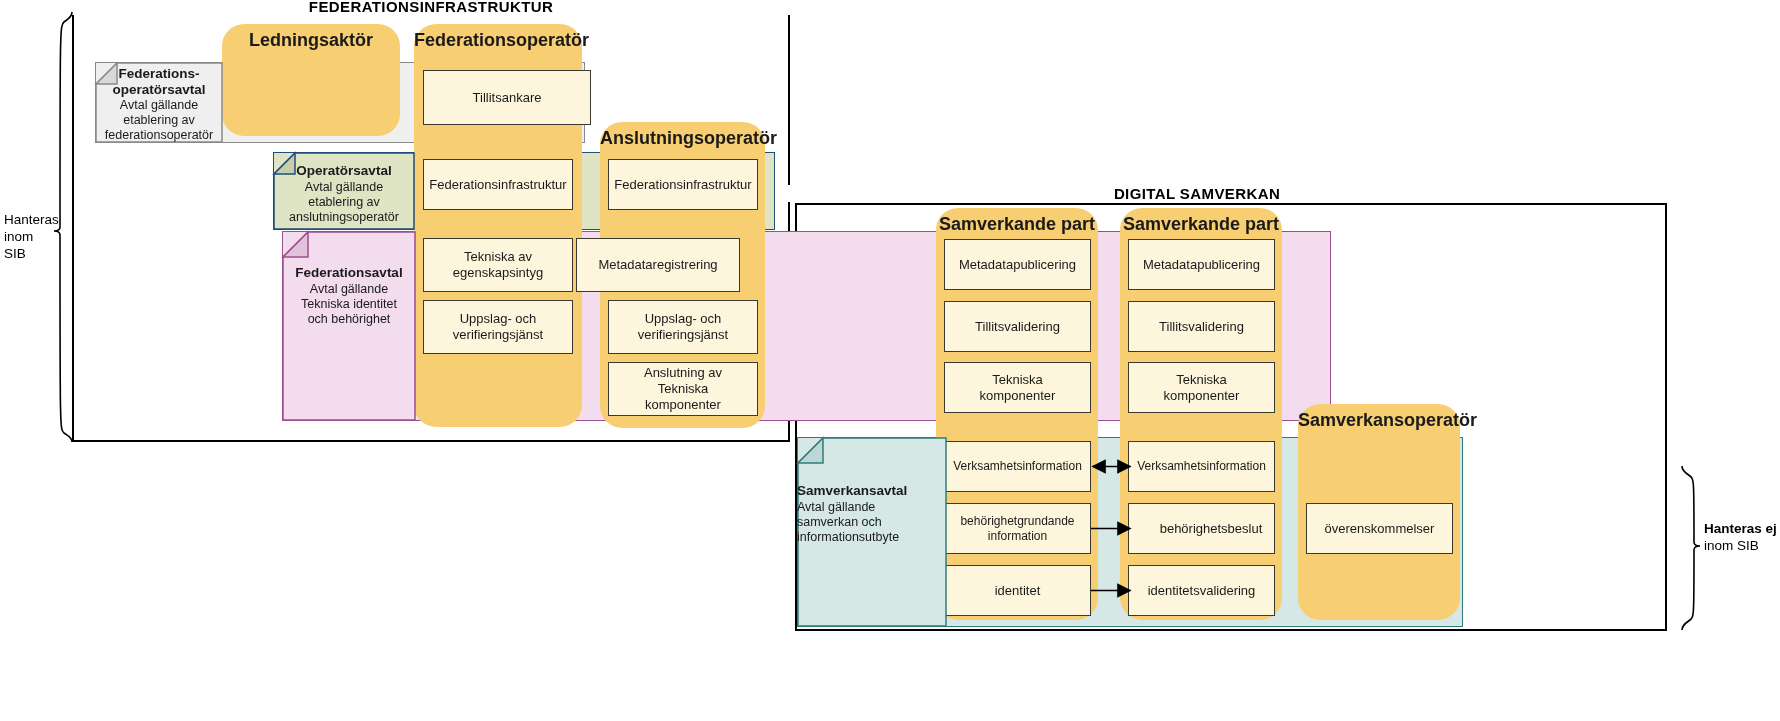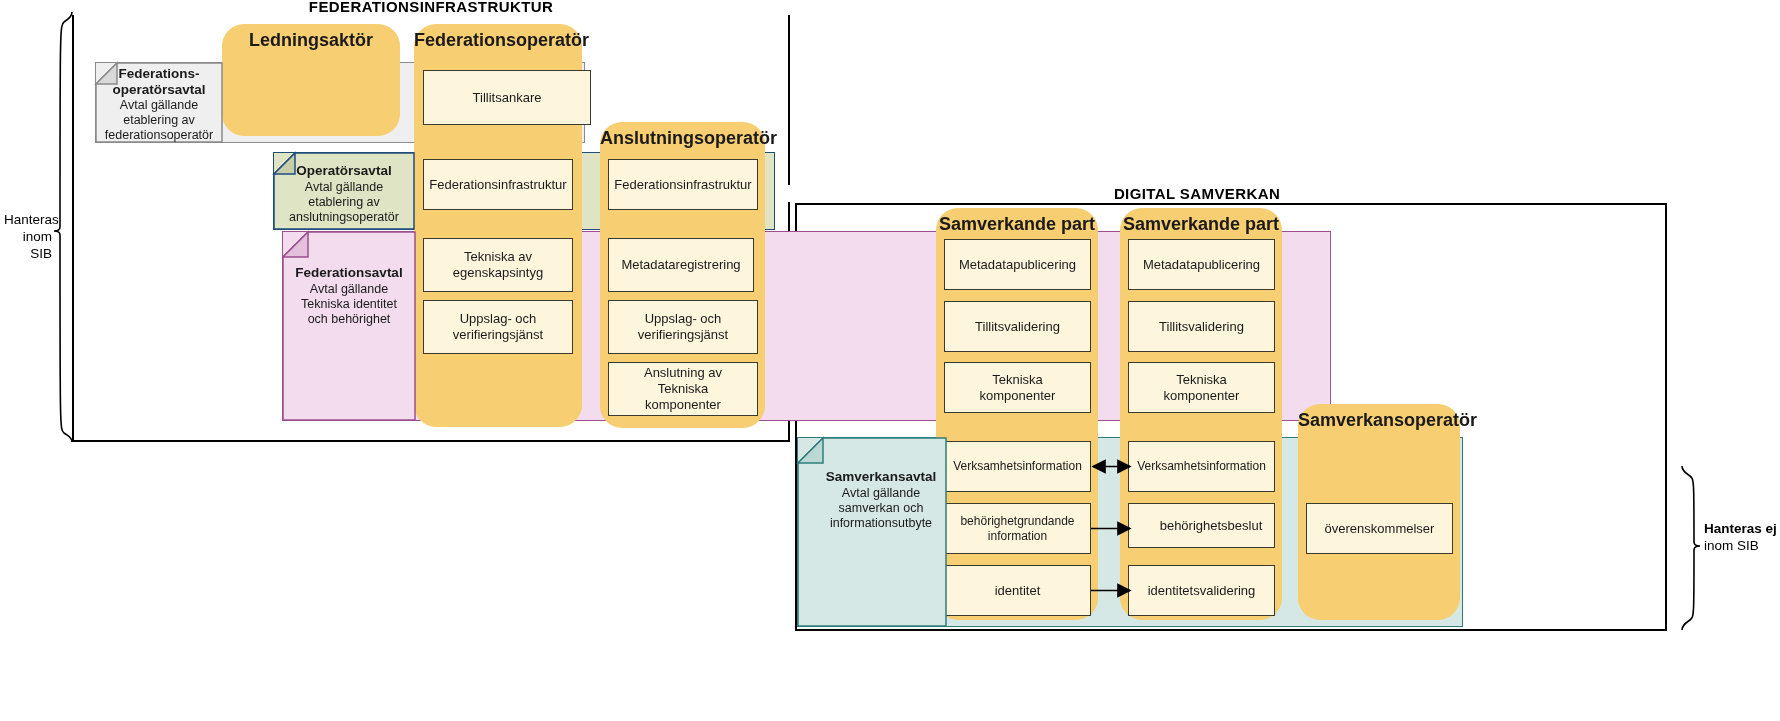--- a/index.html
+++ b/index.html
@@ -71,21 +71,21 @@
       <span>Uppslag- och</span><br><span>verifieringsjänst</span>
     </span>
   </div>
 
   <div class="abs lane" style="left:600px;top:122px;width:165px;height:306px;">
     <div class="lane-title">Anslutningsoperatör</div>
   </div>
   <div class="abs cap" style="left:608px;top:159px;width:150px;height:51px;">
     <span>Federationsinfrastruktur</span>
   </div>
-  <div class="abs cap" style="left:608px;top:238px;width:146px;height:54px;">
+  <div class="abs cap" style="left:576px;top:238px;width:164px;height:54px;">
     <span>Metadataregistrering</span>
   </div>
   <div class="abs cap" style="left:608px;top:300px;width:150px;height:54px;">
     <span>
       <span>Uppslag- och</span><br><span>verifieringsjänst</span>
     </span>
   </div>
   <div class="abs cap" style="left:608px;top:362px;width:150px;height:54px;">
     <span>
       <span>Anslutning av</span><br><span>Tekniska</span><br><span>komponenter</span>
@@ -128,21 +128,21 @@
     <span>Tillitsvalidering</span>
   </div>
   <div class="abs cap" style="left:1128px;top:362px;width:147px;height:51px;">
     <span>
       <span>Tekniska</span><br><span>komponenter</span>
     </span>
   </div>
   <div class="abs cap" style="left:1128px;top:441px;width:147px;height:51px;font-size:12px;">
     <span>Verksamhetsinformation</span>
   </div>
-  <div class="abs cap" style="left:1128px;top:503px;width:147px;height:45px;padding-left:24px;">
+  <div class="abs cap" style="left:1128px;top:503px;width:147px;height:51px;padding-left:24px;">
     <span>behörighetsbeslut</span>
   </div>
   <div class="abs cap" style="left:1128px;top:565px;width:147px;height:51px;">
     <span>identitetsvalidering</span>
   </div>
 
   <div class="abs lane" style="left:1298px;top:404px;width:162px;height:216px;">
     <div class="lane-title">Samverkansoperatör</div>
   </div>
   <div class="abs cap" style="left:1306px;top:503px;width:147px;height:51px;">
@@ -188,21 +188,21 @@
         <span>Avtal gällande</span><br><span>Tekniska identitet</span><br><span>och behörighet</span>
       </div>
     </div>
   </div>
 
   <div class="abs" style="left:797px;top:437px;width:150px;height:190px;">
     <svg width="150" height="190" viewBox="0 0 150 190">
       <path d="M26,1 L149,1 L149,189 L1,189 L1,26 Z" fill="#d6e8e6" stroke="#2e7d7a" stroke-width="1.5"></path>
       <path d="M26,1 L26,26 L1,26 Z" fill="#bcd8d5" stroke="#2e7d7a" stroke-width="1.5"></path>
     </svg>
-    <div class="abs" style="left:0;top:32px;width:168px;text-align:center;">
+    <div class="abs" style="left:0;top:46px;width:168px;text-align:left;">
       <div class="note-title">Samverkansavtal</div>
       <div class="note-sub">
         <span>Avtal gällande</span><br><span>samverkan och</span><br><span>informationsutbyte</span>
       </div>
     </div>
   </div>
 
   <svg class="abs" style="left:1085px;top:430px;width:55px;height:200px;" width="55" height="200" viewBox="0 0 55 200">
     <defs>
       <marker id="arrR" markerWidth="9" markerHeight="9" refX="8" refY="4.5" orient="auto">
@@ -213,21 +213,21 @@
       </marker>
     </defs>
     <line x1="8" y1="36.5" x2="45" y2="36.5" stroke="#000" stroke-width="1.6" marker-start="url(#arrL)" marker-end="url(#arrR)"></line>
     <line x1="6" y1="98.5" x2="45" y2="98.5" stroke="#000" stroke-width="1.6" marker-end="url(#arrR)"></line>
     <line x1="6" y1="160.5" x2="45" y2="160.5" stroke="#000" stroke-width="1.6" marker-end="url(#arrR)"></line>
   </svg>
 
   <svg class="abs" style="left:52px;top:12px;width:24px;height:430px;" width="24" height="430" viewBox="0 0 24 430">
     <path d="M20,0 C20,5 16,7 12,10 C8,13 8,15 8,215 C8,218 6,219 2,219 C6,219 8,220 8,223 C8,420 8,418 12,421 C16,424 20,425 20,430" fill="none" stroke="#000" stroke-width="1.6"></path>
   </svg>
-  <div class="abs bracket-label" style="left:4px;top:212px;width:48px;text-align:right;">
+  <div class="abs bracket-label" style="left:4px;top:212px;width:48px;text-align:left;">
     <span>Hanteras</span><br><span>inom SIB</span>
   </div>
 
   <svg class="abs" style="left:1678px;top:466px;width:24px;height:164px;" width="24" height="164" viewBox="0 0 24 164">
     <path d="M4,0 C4,5 8,7 12,10 C16,13 16,15 16,76 C16,79 18,80 22,80 C18,80 16,81 16,84 C16,150 16,151 12,154 C8,157 4,159 4,164" fill="none" stroke="#000" stroke-width="1.6"></path>
   </svg>
   <div class="abs bracket-label" style="left:1704px;top:521px;width:76px;text-align:left;">
     <span class="bold">Hanteras ej</span><br><span>inom SIB</span>
   </div>
 

